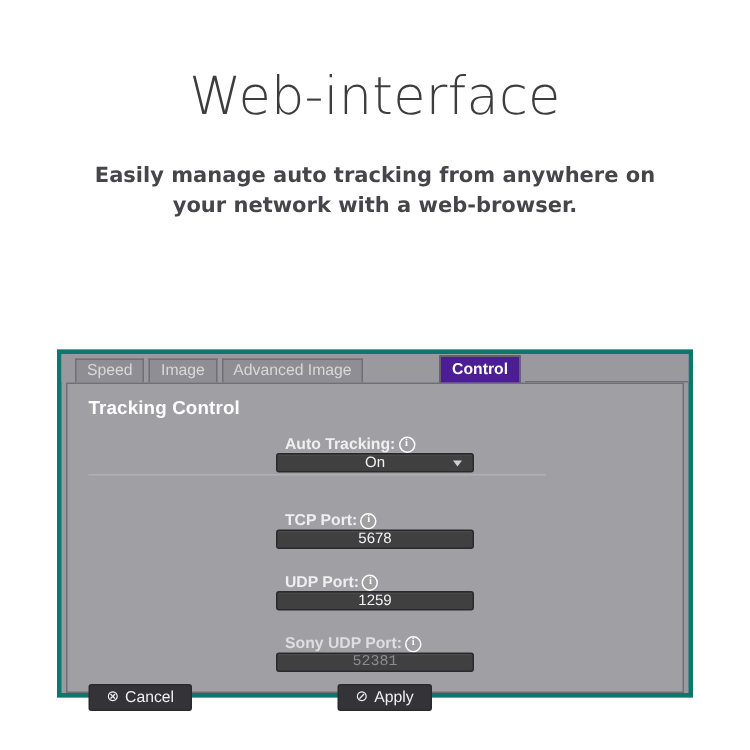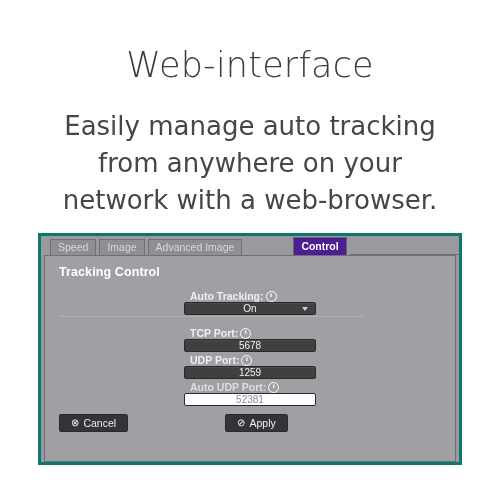--- a/index.html
+++ b/index.html
@@ -35,22 +35,22 @@
     font-size: 35px;
     font-weight: 300;
     letter-spacing: 0.2px;
     color: #3d3d3f;
     font-family: "DejaVu Sans", sans-serif;
     line-height: 1.15;
   }
   .page-subtitle {
     margin: 0;
     padding-top: 23px;
-    font-size: 26px;
-    font-weight: 400;
+    font-size: 14px;
+    font-weight: 700;
     color: #46464a;
     line-height: 1.42;
     font-family: "DejaVu Sans", sans-serif;
     padding-left: 58px;
     padding-right: 58px;
   }
 
   
   .ui-panel {
     position: absolute;
@@ -122,21 +122,21 @@
     padding-top: 1px;
   }
 
   .form-row {
     display: flex;
     align-items: center;
     margin-top: 11px;
     height: 17px;
     flex-direction: column;
   }
-  .form-row.tight { margin-top: 10px; }
+  .form-row.tight { margin-top: 24px; }
 
   .field-label {
     width: 120px;
     font-size: 10.5px;
     font-weight: bold;
     color: #efeff2;
     display: flex;
     align-items: center;
     white-space: nowrap;
   }
@@ -174,22 +174,23 @@
     box-sizing: border-box;
     display: flex;
     align-items: center;
     justify-content: center;
     position: relative;
     font-size: 10px;
     color: #f2f2f5;
     box-shadow: inset 0 1px 0 rgba(255,255,255,0.05);
   }
   .control-field.disabled {
-    background: #ffffff;
+    background: #404040;
     color: #8b8b91;
+    font-family: Liberation Mono, monospace;
   }
   .chevron-down {
     position: absolute;
     right: 7px;
     top: 50%;
     width: 0;
     height: 0;
     margin-top: -1.5px;
     border-left: 3.5px solid transparent;
     border-right: 3.5px solid transparent;
@@ -293,21 +294,21 @@
           <span>UDP Port:</span>
           <span class="info-icon"></span>
         </div>
         <div class="control-field">
           <span>1259</span>
         </div>
       </div>
 
       <div class="form-row tight">
         <div class="field-label dim">
-          <span>Auto UDP Port:</span>
+          <span>Sony UDP Port:</span>
           <span class="info-icon"></span>
         </div>
         <div class="control-field disabled">
           <span>52381</span>
         </div>
       </div>
 
       <div class="button-row">
         <div class="ui-button btn-cancel">
           <span class="btn-glyph">⊗</span>

